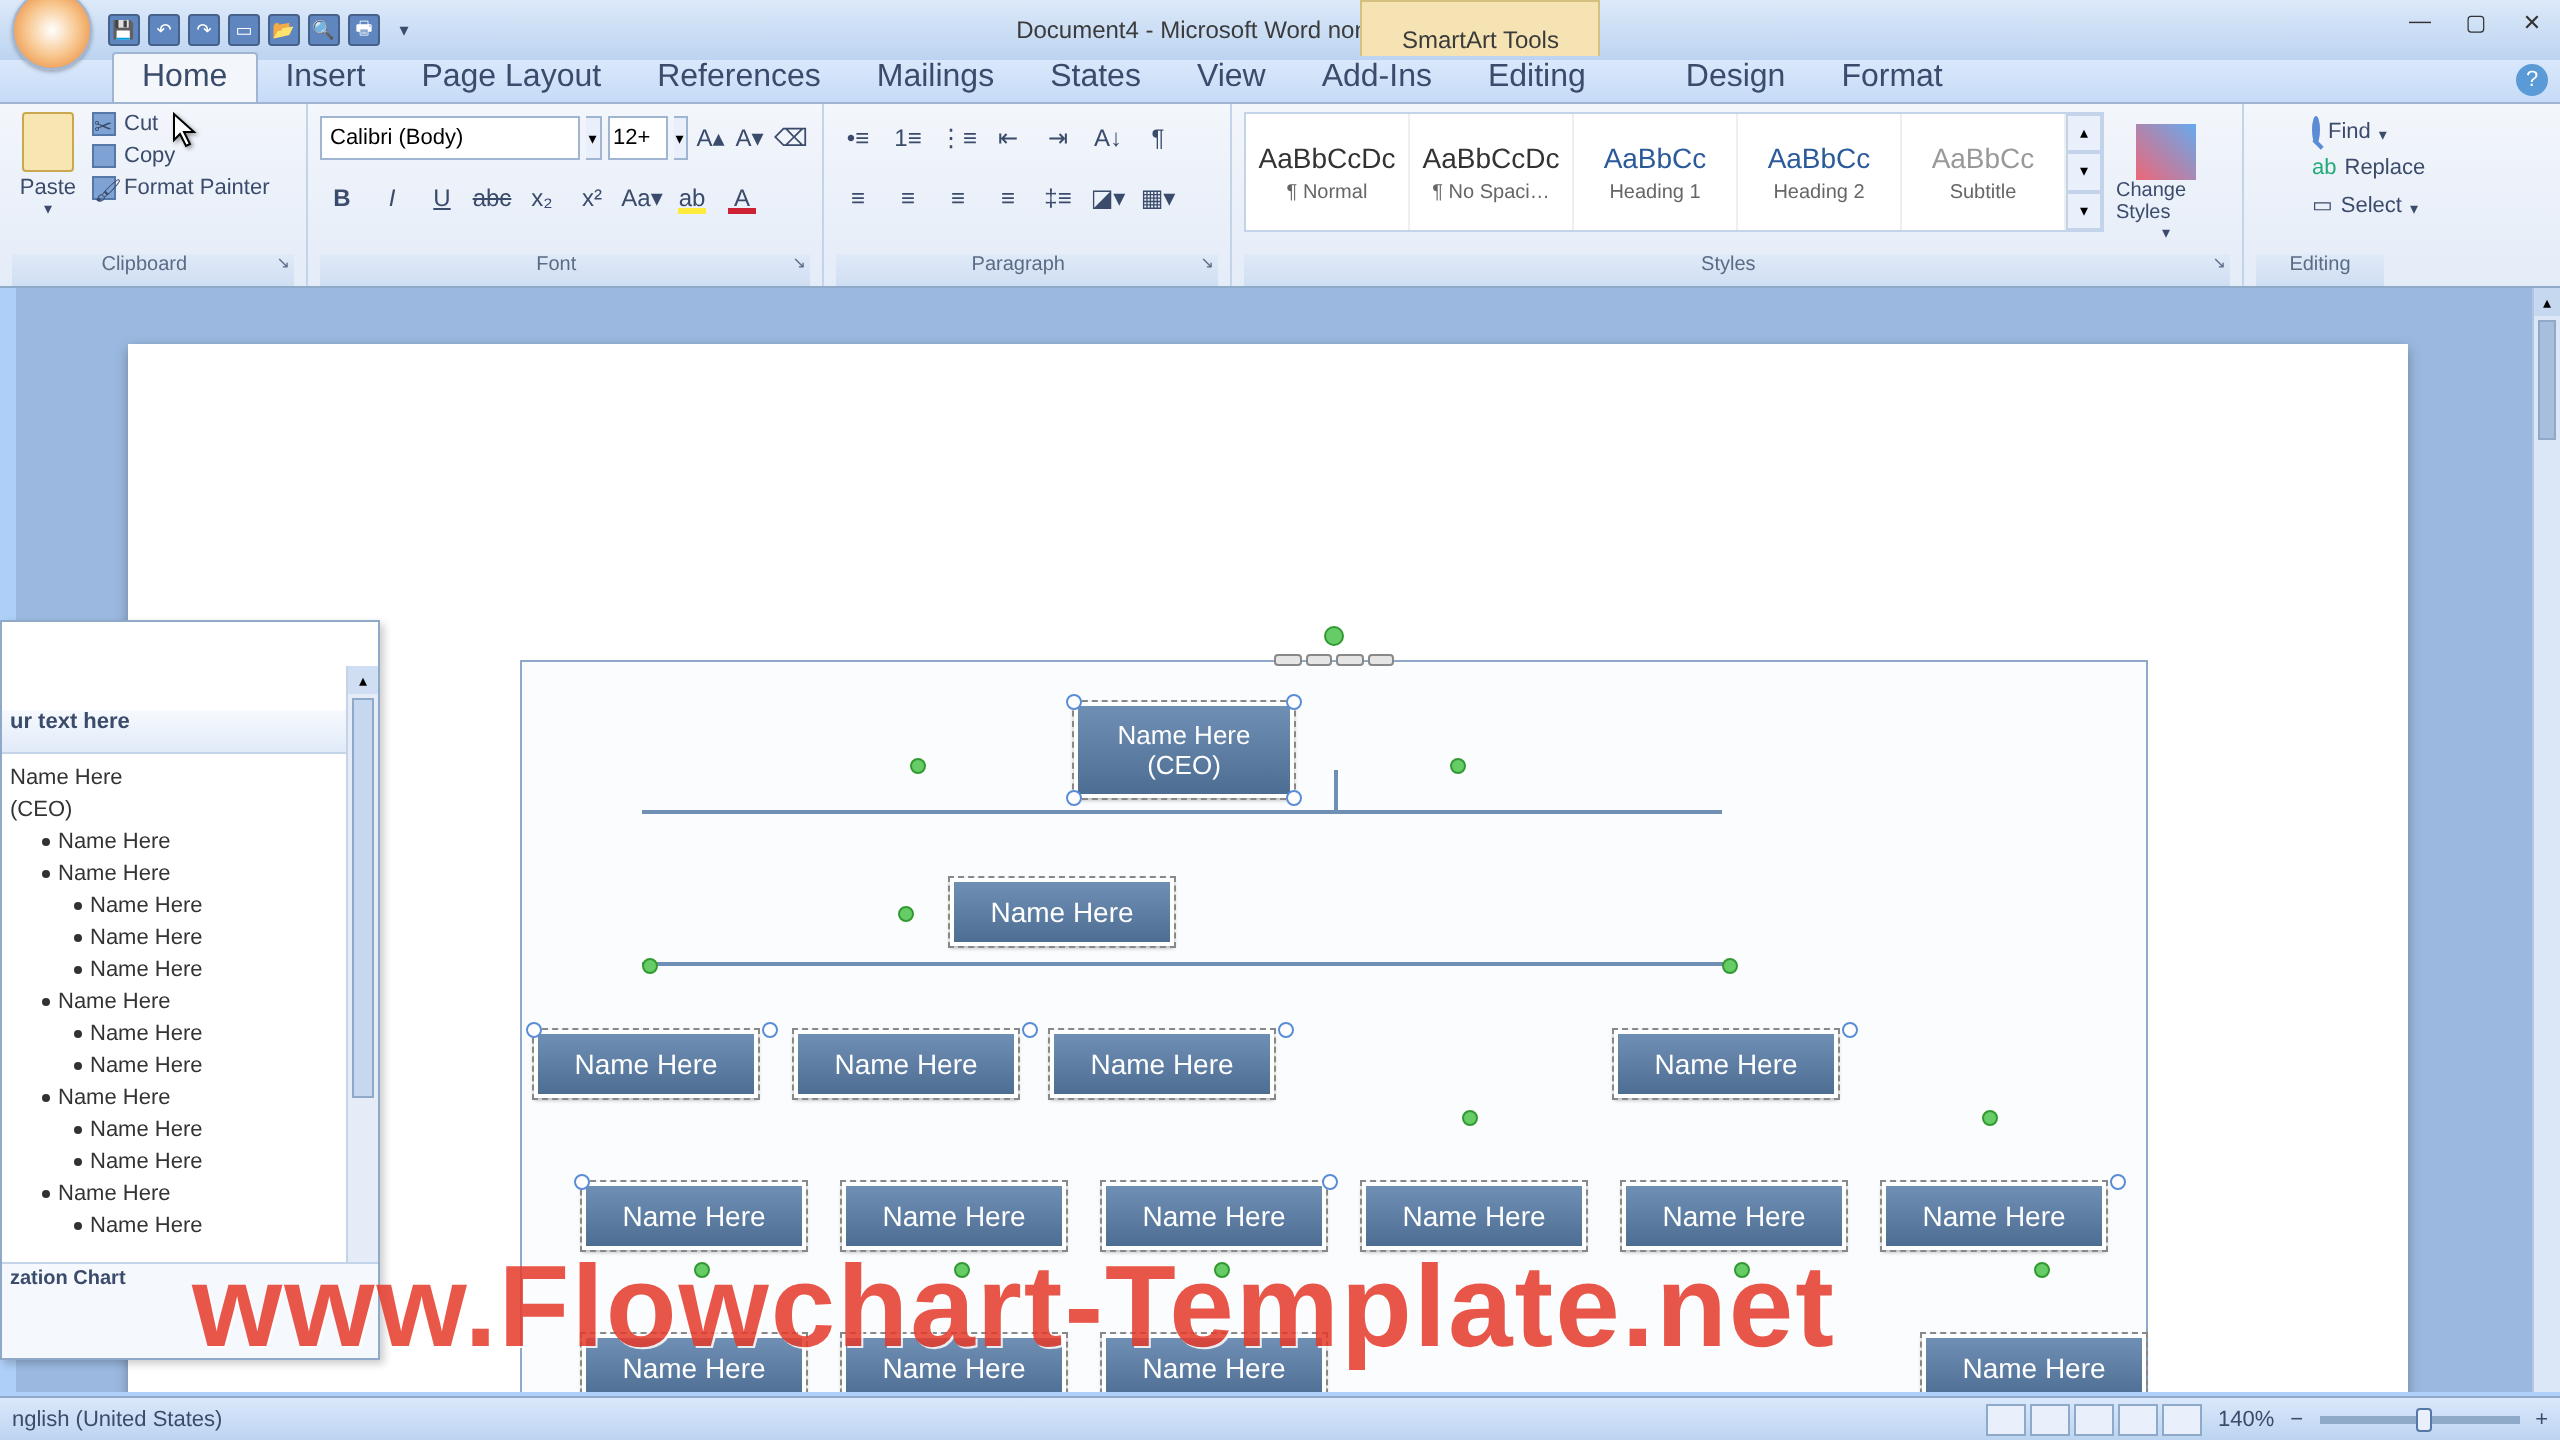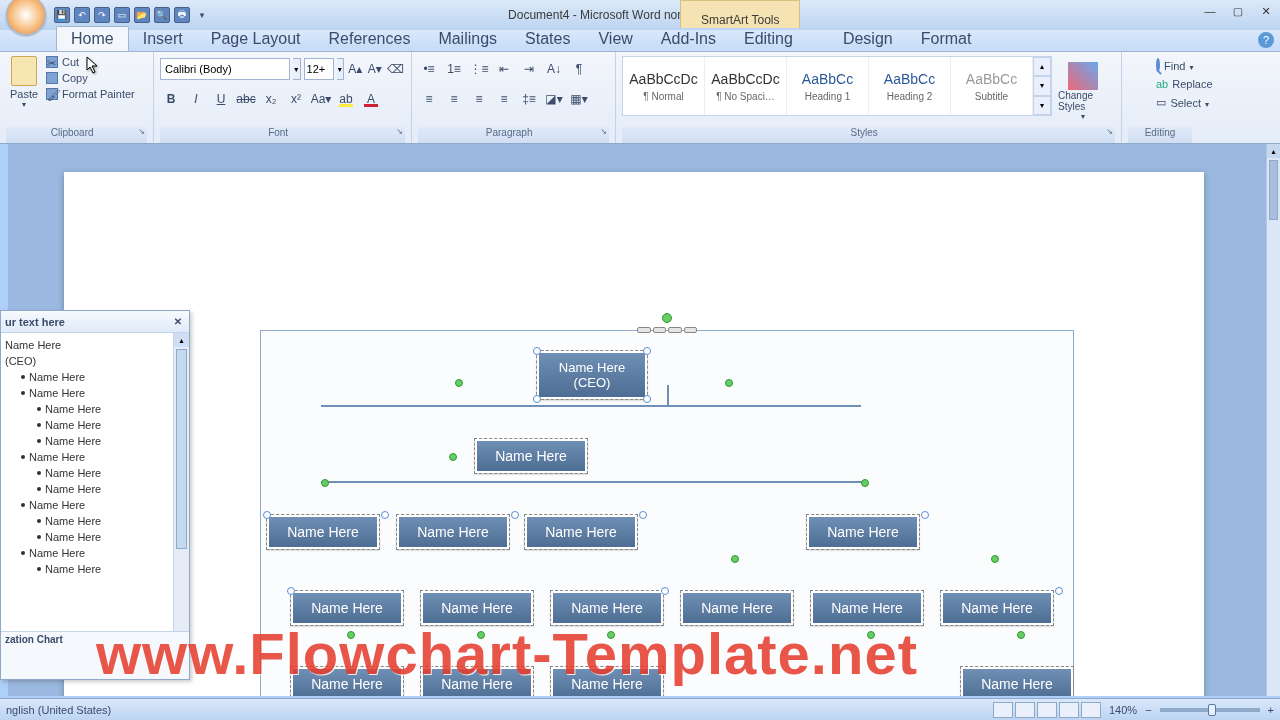--- a/index.html
+++ b/index.html
@@ -69,21 +69,21 @@
 .sa-rot{position:absolute;left:50%;top:-18px;width:10px;height:10px;border-radius:50%;background:#6c6;border:1px solid #393;transform:translateX(-50%);}
 
 .org-node{position:absolute;background:linear-gradient(#6f8fb5,#4d6d93);color:#fff;font-size:14px;display:flex;align-items:center;justify-content:center;text-align:center;border:2px solid #fff;box-shadow:0 1px 2px rgba(0,0,0,.3);}
 .org-node.selected{outline:1px dashed #888;}
 .sel-handle{position:absolute;width:8px;height:8px;background:#fff;border:1px solid #5a8dd6;border-radius:50%;}
 .rot-handle{position:absolute;width:8px;height:8px;background:#6c6;border:1px solid #393;border-radius:50%;}
 .connector{position:absolute;background:#6f8fb5;}
 
 
 .text-pane{position:absolute;left:0;top:310px;width:190px;height:370px;background:#fff;border:1px solid #8fa9c8;box-shadow:2px 2px 4px rgba(0,0,0,.2);display:flex;flex-direction:column;}
-.tp-head{height:22px;background:linear-gradient(#f7fafe,#e0eaf8);display:flex;align-items:center;justify-content:space-between;padding:0 4px;font-size:11px;font-weight:bold;color:#3b4b6b;border-bottom:1px solid #c2d3ea;}
+.tp-head{height:22px;background:linear-gradient(#f7fafe,#e0eaf8);display:flex;justify-content:space-between;padding:0 4px;font-size:11px;font-weight:bold;color:#3b4b6b;border-bottom:1px solid #c2d3ea;margin-top:44px;}
 .tp-close{width:14px;height:14px;font-size:10px;display:flex;align-items:center;justify-content:center;cursor:pointer;}
 .tp-body{flex:1;overflow-y:auto;padding:4px;font-size:11px;color:#333;position:relative;}
 .tp-sb{position:absolute;right:0;top:22px;bottom:48px;width:16px;background:#e5ecf7;border-left:1px solid #c2d3ea;}
 .tp-sb-btn{height:14px;background:#d0def3;font-size:8px;display:flex;align-items:center;justify-content:center;}
 .tp-item{padding:2px 0 2px 4px;display:flex;align-items:center;gap:4px;}
 .tp-bullet{width:4px;height:4px;background:#333;border-radius:50%;}
 .tp-foot{height:48px;border-top:1px solid #c2d3ea;padding:2px 4px;font-size:10px;color:#666;background:#f5f8fd;}
 .tp-foot-title{font-weight:bold;color:#3b4b6b;}
 
 

